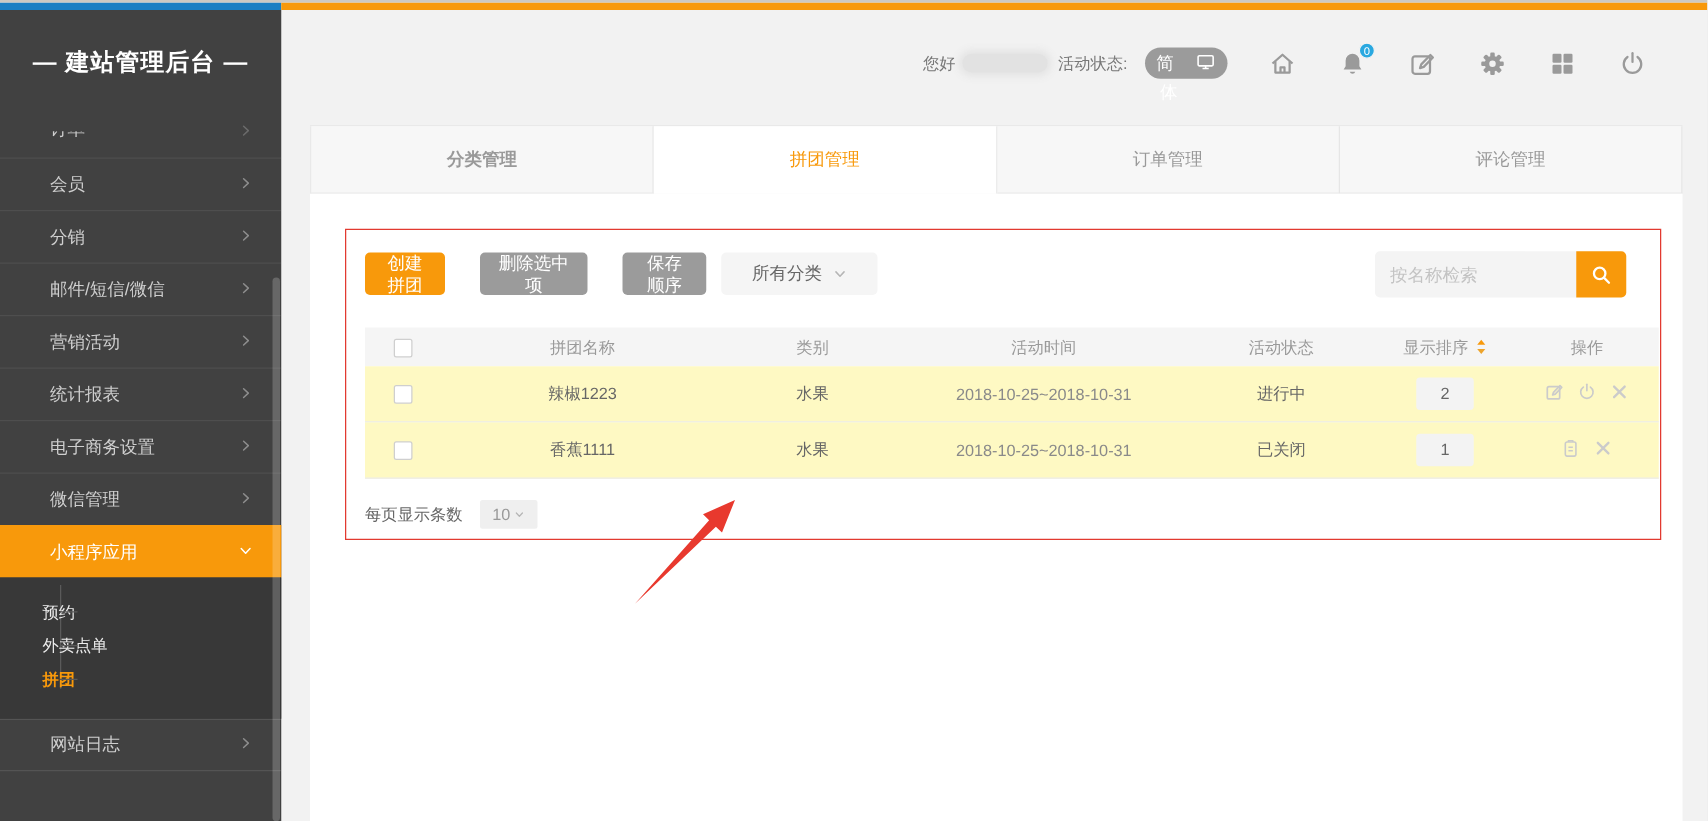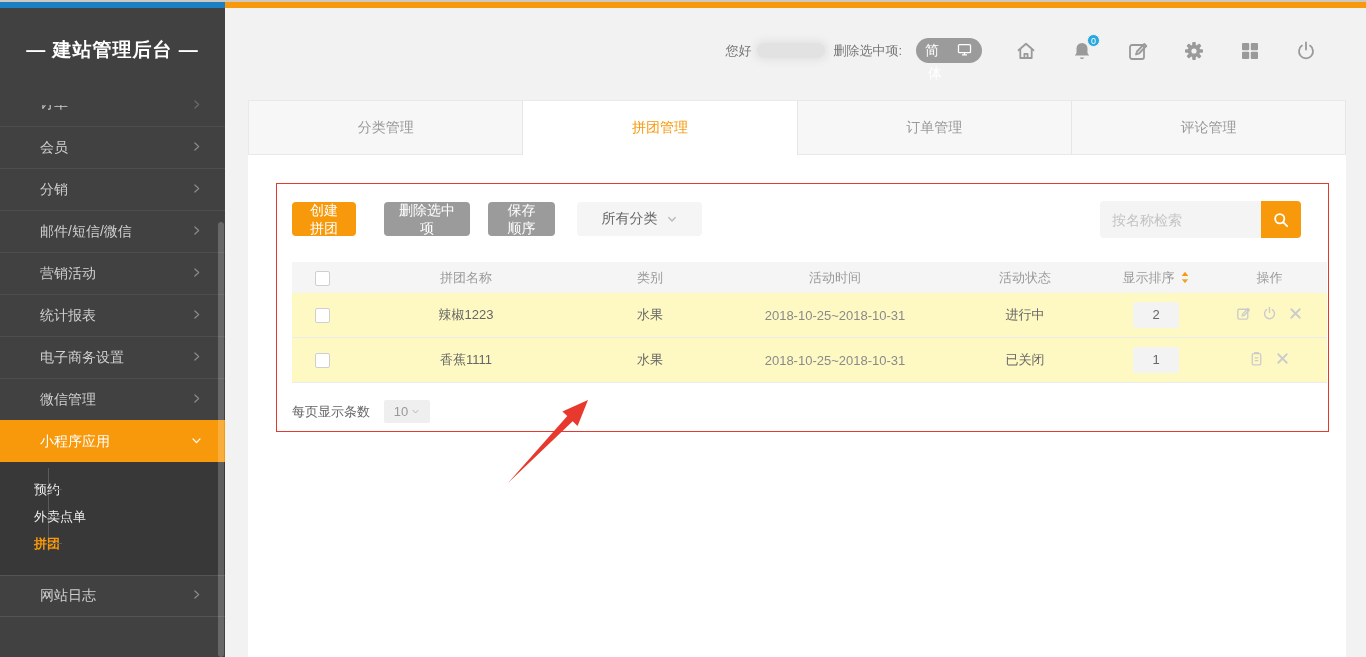--- a/index.html
+++ b/index.html
@@ -48,21 +48,21 @@
   .hicon svg { width:24px; height:24px; display:block; }
   .badge { position:absolute; top:-5px; right:-6px; min-width:13px; height:13px; border-radius:7px;
            background:#29a8e0; color:#fff; font-size:9px; line-height:13px; text-align:center;
            border:1px solid #f2f2f2; padding:0 2px; }
 
   
   .tabbar { position:absolute; left:248px; top:100px; width:1098px; height:55px; display:flex;
             border-top:1px solid #e9e9e9; }
   .tab { flex:1; display:flex; align-items:center; justify-content:center; font-size:14px; color:#999;
          background:#f7f7f7; border-right:1px solid #e6e6e6; border-bottom:1px solid #e9e9e9; cursor:pointer; }
-  .tab:first-child { border-left:1px solid #e9e9e9; }
+  .tab:first-child { border-left:1px solid #e9e9e9;font-weight:bold; }
   .tab.active { background:#fff; color:#f8990b; border-bottom:none; }
 
   
   .panel { position:absolute; left:248px; top:155px; width:1098px; bottom:0; background:#fff; }
   .ann-rect { position:absolute; left:28px; top:28px; width:1053px; height:249px;
               border:1.5px solid #e23a30; pointer-events:none; z-index:9; }
 
   .btn { position:absolute; top:47px; height:34px; border:none; border-radius:4px; color:#fff;
          font-size:14px; font-family:inherit; cursor:pointer; padding:0 14px; }
   .btn.orange { background:#f8990b; }
@@ -193,21 +193,21 @@
       </div>
     </div>
 
     <div class="sb-scroll"></div>
   </div>
 
   <div class="hdr">
     <div class="hdr-row">
       <span class="hdr-text">您好</span>
       <span class="blurbox"></span>
-      <span class="hdr-text">删除选中项:</span>
+      <span class="hdr-text">活动状态:</span>
 
       <span class="langpill">
         <span>简</span>
         <span><svg viewBox="0 0 24 24" fill="none" stroke="#ffffff" stroke-width="1.8">
               <rect x="3.5" y="5" width="17" height="11.5" rx="1.5"></rect>
               <path d="M12 16.5v3M8.5 19.5h7"></path>
             </svg></span>
         <span class="lang2">体</span>
       </span>
 
@@ -266,21 +266,21 @@
     <div class="tab">订单管理</div>
     <div class="tab">评论管理</div>
   </div>
 
   <div class="panel">
 
     <div class="ann-rect"></div>
 
     <button class="btn orange" style="left:44px;width:64px;">创建拼团</button>
     <button class="btn gray" style="left:136px;width:86px;">删除选中项</button>
-    <button class="btn gray" style="left:240px;width:67px;">保存顺序</button>
+    <button class="btn gray" style="left:250px;width:67px;">保存顺序</button>
 
     <div class="dropdown">
       <span>所有分类</span>
       <svg viewBox="0 0 24 24" fill="none" stroke="#b5b5b5" stroke-width="2.4" stroke-linecap="round" stroke-linejoin="round">
           <path d="M5.5 9l6.5 7 6.5-7"></path>
         </svg>
     </div>
 
     <div class="searchwrap">
       <input type="text" placeholder="按名称检索" style="">

